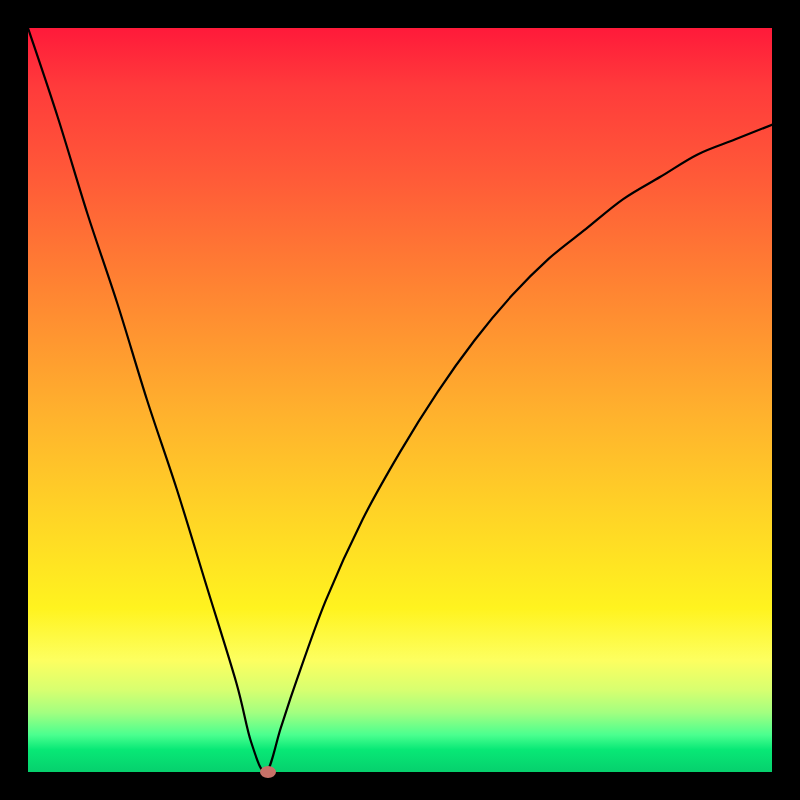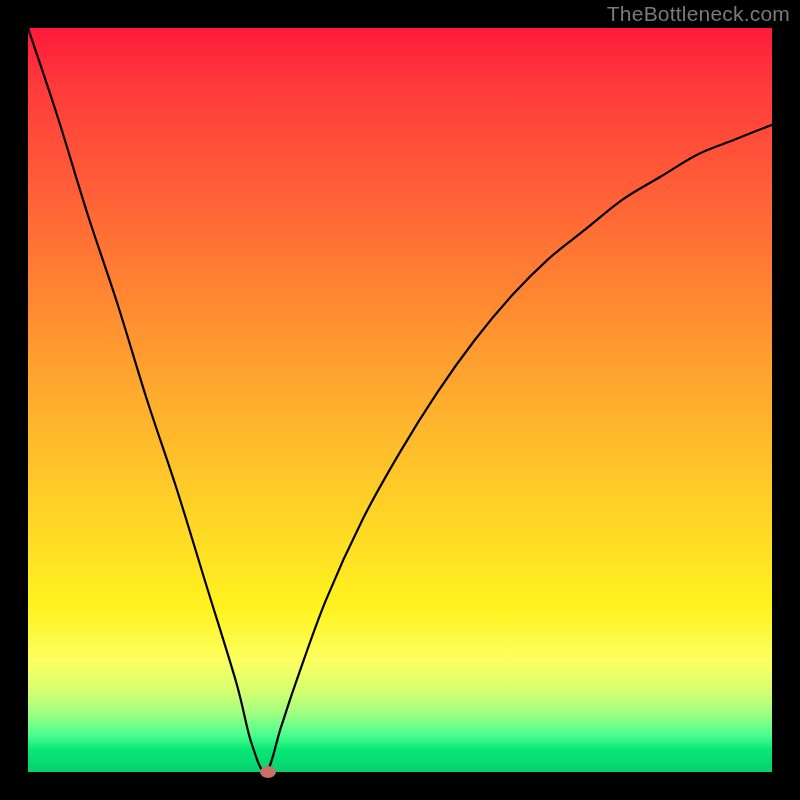--- a/index.html
+++ b/index.html
@@ -61,20 +61,19 @@
     height: 12px;
     background: #c77168;
     border-radius: 50%;
     transform: translate(-50%, -50%);
   }
 </style>
 </head>
 <body>
 
 <div class="frame">
-  <div class="watermark">TheBottleneck.com</div>
   <div class="plot">
     <svg class="curve" width="744" height="744" viewBox="0 0 744 744" preserveAspectRatio="none">
       <path id="curve-path" fill="none" stroke="#000" stroke-width="2.2" stroke-linejoin="round" stroke-linecap="round" d="M 0.00 0.00 C 4.96 14.88 19.84 58.28 29.76 89.28 C 39.68 120.28 49.60 155.00 59.52 186.00 C 69.44 217.00 79.36 244.28 89.28 275.28 C 99.20 306.28 109.12 341.00 119.04 372.00 C 128.96 403.00 138.88 430.28 148.80 461.28 C 158.72 492.28 168.64 525.76 178.56 558.00 C 188.48 590.24 200.88 628.68 208.32 654.72 C 215.76 680.76 218.24 699.36 223.20 714.24 C 228.16 729.12 233.12 746.48 238.08 744.00 C 243.04 741.52 248.00 714.24 252.96 699.36 C 257.92 684.48 260.40 675.80 267.84 654.72 C 275.28 633.64 286.44 600.16 297.60 572.88 C 308.76 545.60 322.40 515.84 334.80 491.04 C 347.20 466.24 359.60 445.16 372.00 424.08 C 384.40 403.00 396.80 383.16 409.20 364.56 C 421.60 345.96 434.00 328.60 446.40 312.48 C 458.80 296.36 471.20 281.48 483.60 267.84 C 496.00 254.20 508.40 241.80 520.80 230.64 C 533.20 219.48 545.60 210.80 558.00 200.88 C 570.40 190.96 582.80 179.80 595.20 171.12 C 607.60 162.44 620.00 156.24 632.40 148.80 C 644.80 141.36 657.20 132.68 669.60 126.48 C 682.00 120.28 694.40 116.56 706.80 111.60 C 719.20 106.64 737.80 99.20 744.00 96.72 "></path>
     </svg>
     <div id="marker" class="marker" style="left: 239.568px; top: 744px;"></div>
   </div>
 </div>
 
 </body></html>

